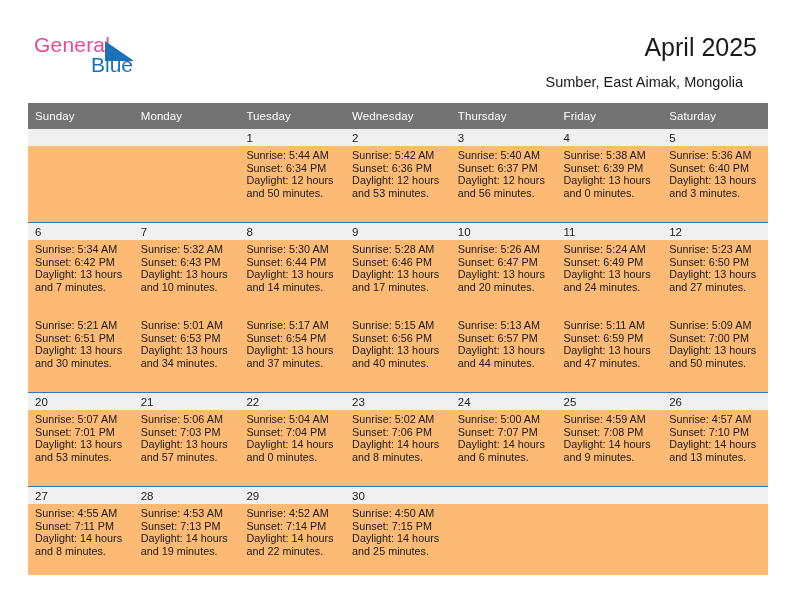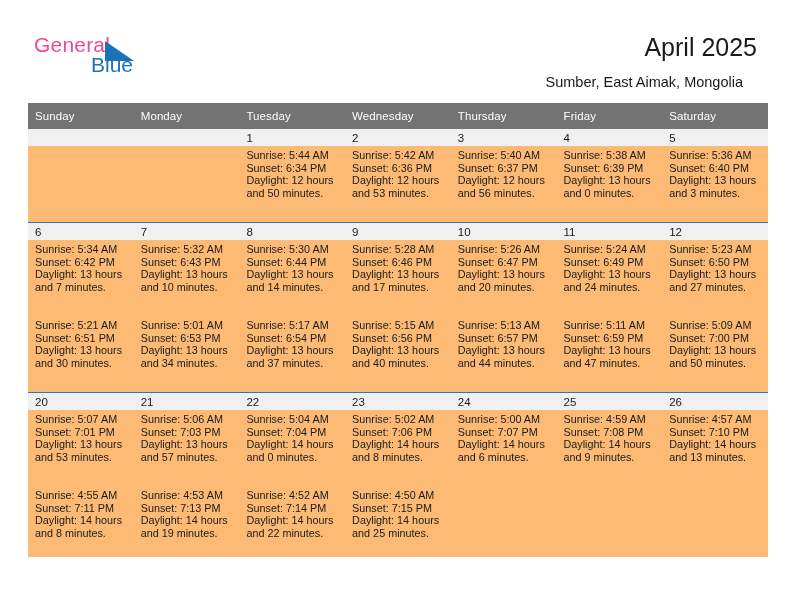--- a/index.html
+++ b/index.html
@@ -350,20 +350,29 @@
             <div class="line">Sunset: 7:08 PM</div>
             <div class="daylight">Daylight: 14 hours and 9 minutes.</div>
           </td>
           <td>
             <div class="line">Sunrise: 4:57 AM</div>
             <div class="line">Sunset: 7:10 PM</div>
             <div class="daylight">Daylight: 14 hours and 13 minutes.</div>
           </td>
         </tr>
 
+        <tr class="numrow">
+          <td>27</td>
+          <td>28</td>
+          <td>29</td>
+          <td>30</td>
+          <td></td>
+          <td></td>
+          <td></td>
+        </tr>
         <tr class="detailrow last">
           <td>
             <div class="line">Sunrise: 4:55 AM</div>
             <div class="line">Sunset: 7:11 PM</div>
             <div class="daylight">Daylight: 14 hours and 8 minutes.</div>
           </td>
           <td>
             <div class="line">Sunrise: 4:53 AM</div>
             <div class="line">Sunset: 7:13 PM</div>
             <div class="daylight">Daylight: 14 hours and 19 minutes.</div>

